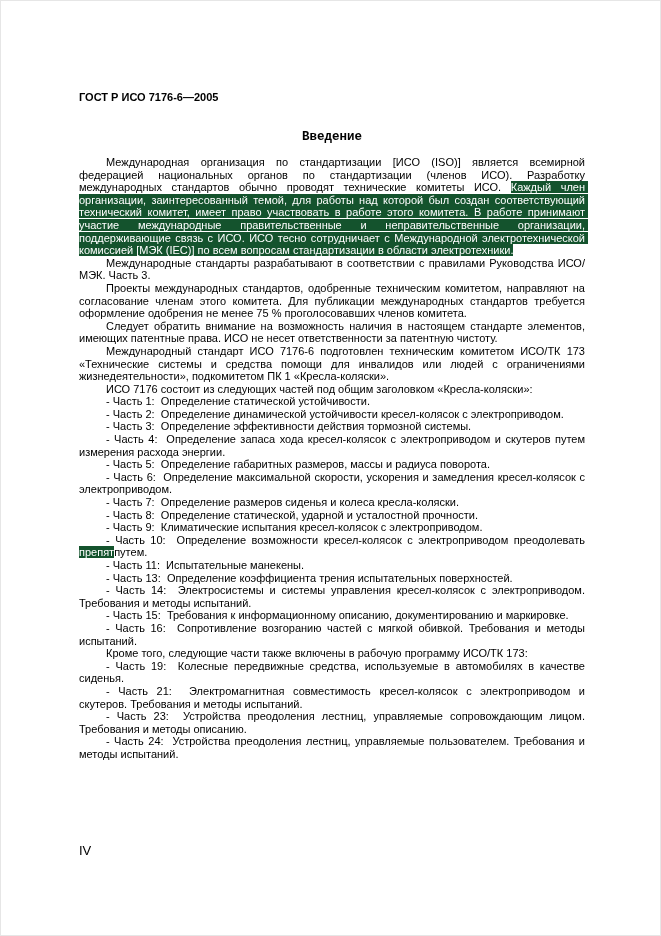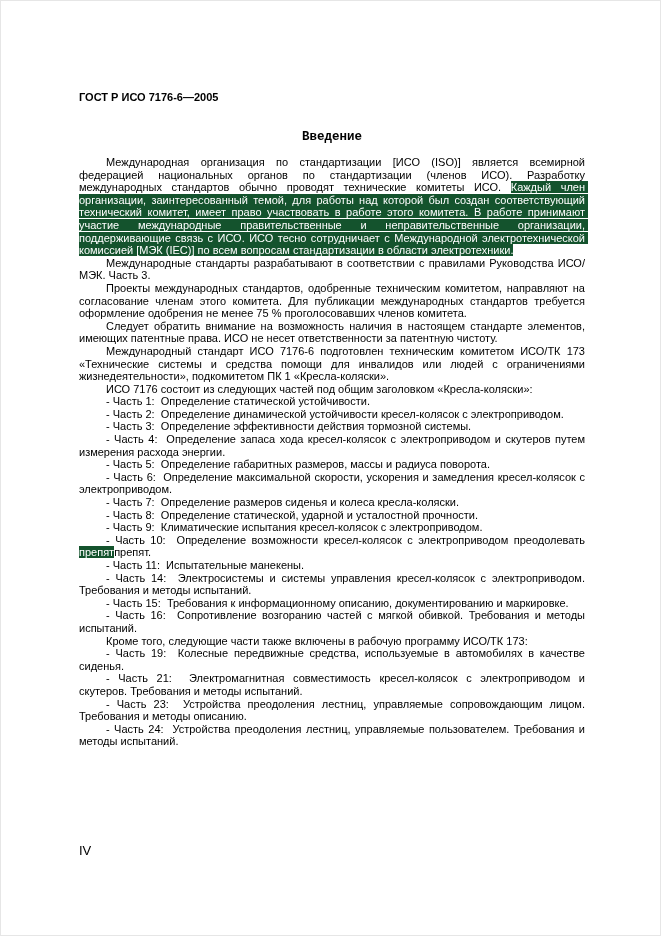--- a/index.html
+++ b/index.html
@@ -76,23 +76,24 @@
     <p class="bt">- Часть 1:  Определение статической устойчивости.</p>
     <p class="bt">- Часть 2:  Определение динамической устойчивости кресел-колясок с электроприводом.</p>
     <p class="bt">- Часть 3:  Определение эффективности действия тормозной системы.</p>
     <p class="bt">- Часть 4:  Определение запаса хода кресел-колясок с электроприводом и скутеров путем измерения расхода энергии.</p>
     <p class="bt">- Часть 5:  Определение габаритных размеров, массы и радиуса поворота.</p>
     <p class="bt">- Часть 6:  Определение максимальной скорости, ускорения и замедления кресел-колясок с электроприводом.</p>
     <p class="bt">- Часть 7:  Определение размеров сиденья и колеса кресла-коляски.</p>
     <p class="bt">- Часть 8:  Определение статической, ударной и усталостной прочности.</p>
     <p class="bt">- Часть 9:  Климатические испытания кресел-колясок с электроприводом.</p>
 
-    <p class="bt"><span>- Часть 10:  Определение возможности кресел-колясок с электроприводом преодолевать </span><span class="sel">препят</span><span>препят.</span></p>
+    <p class="bt"><span>- Часть 10:  Определение возможности кресел-колясок с электроприводом преодолевать </span><span class="sel">препят</span><span>путем.</span></p>
 
     <p class="bt">- Часть 11:  Испытательные манекены.</p>
+    <p class="bt">- Часть 13:  Определение коэффициента трения испытательных поверхностей.</p>
     <p class="bt">- Часть 14:  Электросистемы и системы управления кресел-колясок с электроприводом. Требования и методы испытаний.</p>
     <p class="bt">- Часть 15:  Требования к информационному описанию, документированию и маркировке.</p>
     <p class="bt">- Часть 16:  Сопротивление возгоранию частей с мягкой обивкой. Требования и методы испытаний.</p>
 
     <p class="bt">Кроме того, следующие части также включены в рабочую программу ИСО/ТК 173:</p>
 
     <p class="bt">- Часть 19:  Колесные передвижные средства, используемые в автомобилях в качестве сиденья.</p>
     <p class="bt">- Часть 21:  Электромагнитная совместимость кресел-колясок с электроприводом и скутеров. Требования и методы испытаний.</p>
     <p class="bt">- Часть 23:  Устройства преодоления лестниц, управляемые сопровождающим лицом. Требования и методы описанию.</p>
     <p class="bt">- Часть 24:  Устройства преодоления лестниц, управляемые пользователем. Требования и методы испытаний.</p>

